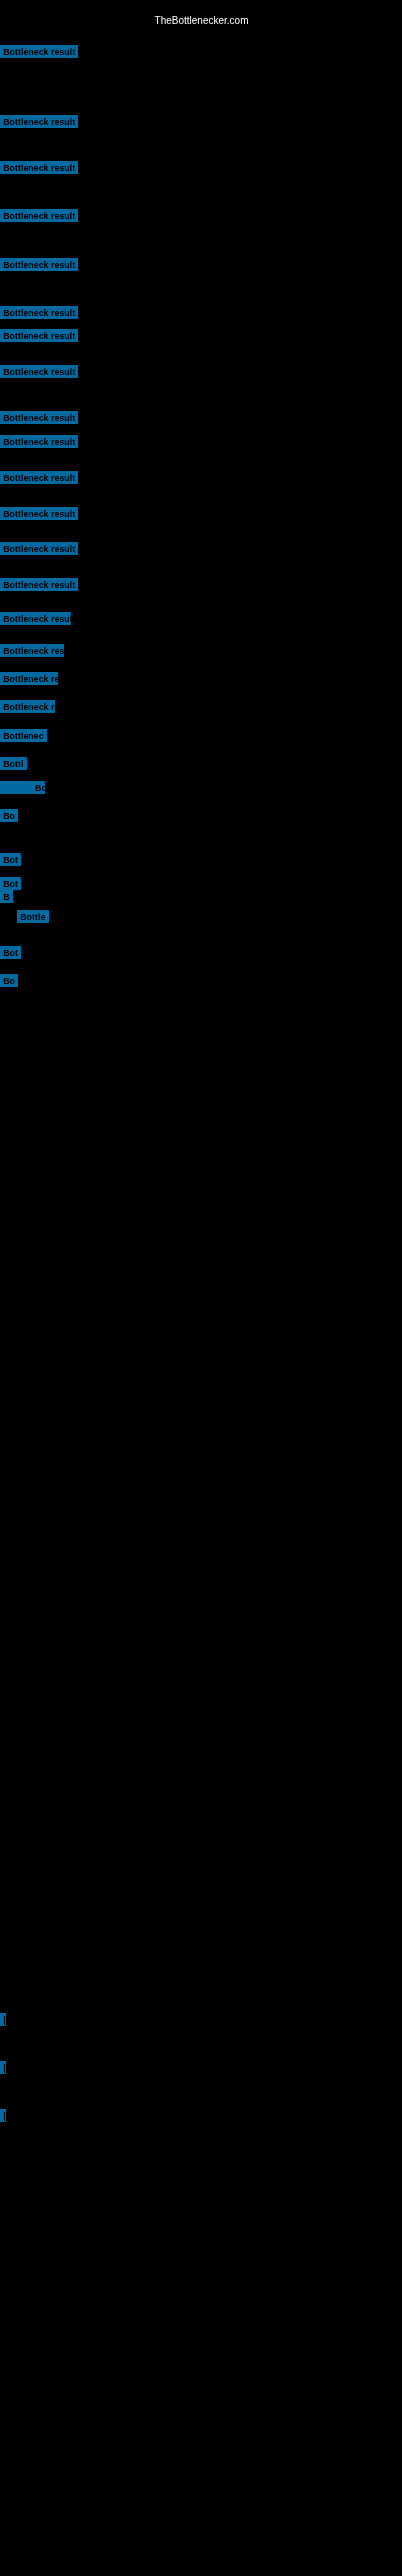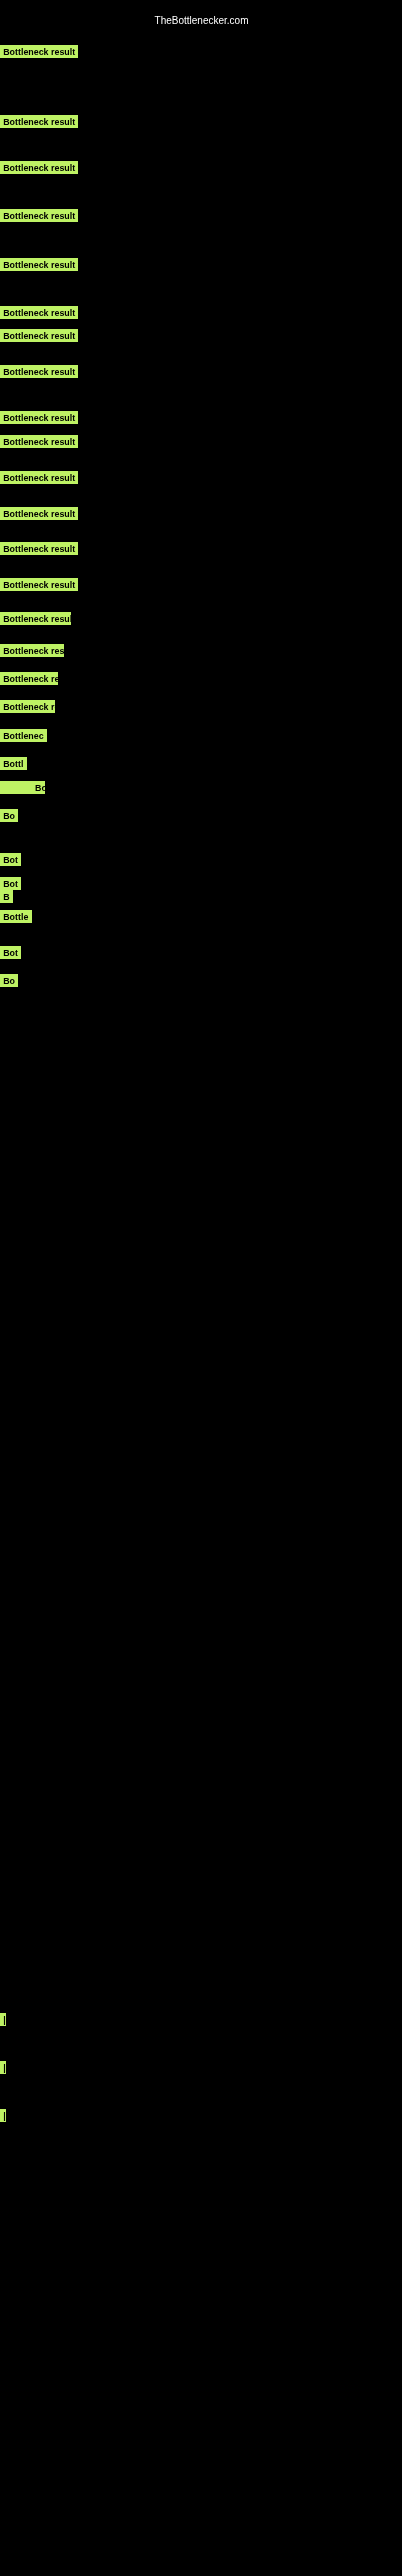--- a/index.html
+++ b/index.html
@@ -17,21 +17,21 @@
     .site-title {
       position: absolute;
       top: 15px;
       left: 50%;
       transform: translateX(-50%);
       color: #ffffff;
       font-size: 10px;
       white-space: nowrap;
     }
     .bottleneck-badge {
-      background-color: #bef264;
+      background-color: #0369a1;
       color: #000000;
       font-size: 8.9px;
       font-weight: bold;
       padding: 1.6px 3.2px;
       display: inline-block;
       white-space: nowrap;
       overflow: hidden;
     }
     .badge-row {
       position: absolute;
@@ -62,20 +62,20 @@
     <div class="badge-row" style="top: 644px; max-width: 64px;"><span class="bottleneck-badge" style="max-width: 64px;">Bottleneck res</span></div>
     <div class="badge-row" style="top: 672px; max-width: 58px;"><span class="bottleneck-badge" style="max-width: 58px;">Bottleneck res</span></div>
     <div class="badge-row" style="top: 700px; max-width: 55px;"><span class="bottleneck-badge" style="max-width: 55px;">Bottleneck re</span></div>
     <div class="badge-row" style="top: 729px; max-width: 48px; text-decoration: underline;"><span class="bottleneck-badge" style="max-width: 48px;">Bottlenec</span></div>
     <div class="badge-row" style="top: 757px; max-width: 35px; text-decoration: underline;"><span class="bottleneck-badge" style="max-width: 35px;">Bottl</span></div>
     <div class="badge-row" style="top: 781px; max-width: 45px;"><span class="bottleneck-badge" style="max-width: 45px; padding-left: 35px;">Bottlene</span></div>
     <div class="badge-row" style="top: 809px; max-width: 21px;"><span class="bottleneck-badge" style="max-width: 21px;">Bo</span></div>
     <div class="badge-row" style="top: 853px; max-width: 22.5px;"><span class="bottleneck-badge" style="max-width: 22.5px;">Bot</span></div>
     <div class="badge-row" style="top: 877px; max-width: 21px;"><span class="bottleneck-badge" style="max-width: 21px;">Bot</span></div>
     <div class="badge-row" style="top: 890px; max-width: 14.5px;"><span class="bottleneck-badge" style="max-width: 14.5px;">B</span></div>
-    <div class="badge-row" style="top: 910px; max-width: 35px;"><span class="bottleneck-badge" style="max-width: 35px;">Bottle</span></div>
+    <div class="badge-row" style="top: 910px; max-width: 35px; padding-left: 17px;"><span class="bottleneck-badge" style="max-width: 35px;">Bottle</span></div>
     <div class="badge-row" style="top: 946px; max-width: 22.5px;"><span class="bottleneck-badge" style="max-width: 22.5px;">Bot</span></div>
     <div class="badge-row" style="top: 974px; max-width: 17.7px;"><span class="bottleneck-badge" style="max-width: 17.7px;">Bo</span></div>
     <div class="badge-row" style="top: 2013px; max-width: 6.4px;"><span class="bottleneck-badge" style="max-width: 6.4px;">|</span></div>
     <div class="badge-row" style="top: 2061px; max-width: 6.4px;"><span class="bottleneck-badge" style="max-width: 6.4px;">|</span></div>
     <div class="badge-row" style="top: 2109px; max-width: 6.4px;"><span class="bottleneck-badge" style="max-width: 6.4px;">|</span></div>
   </div>
 
 
 </body></html>

